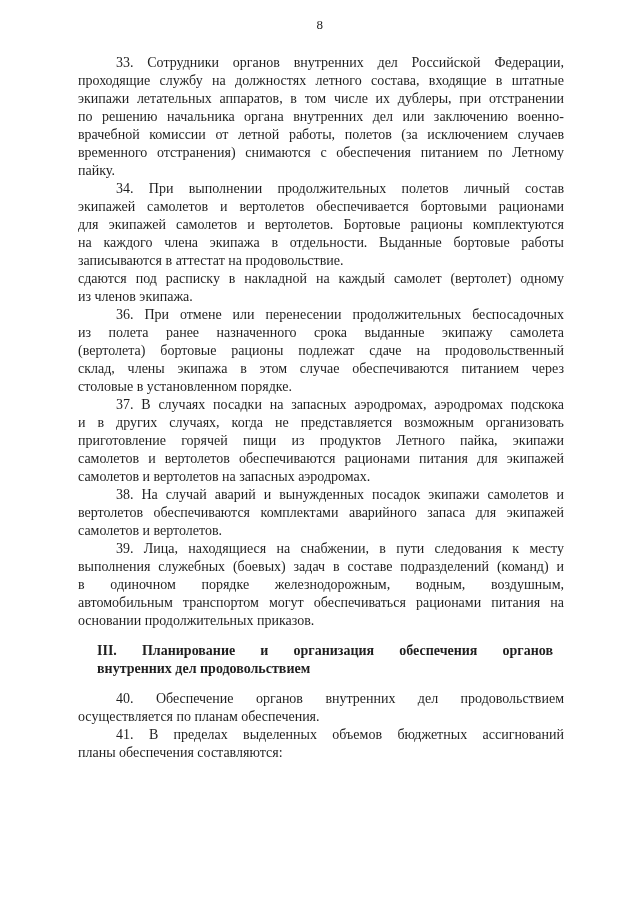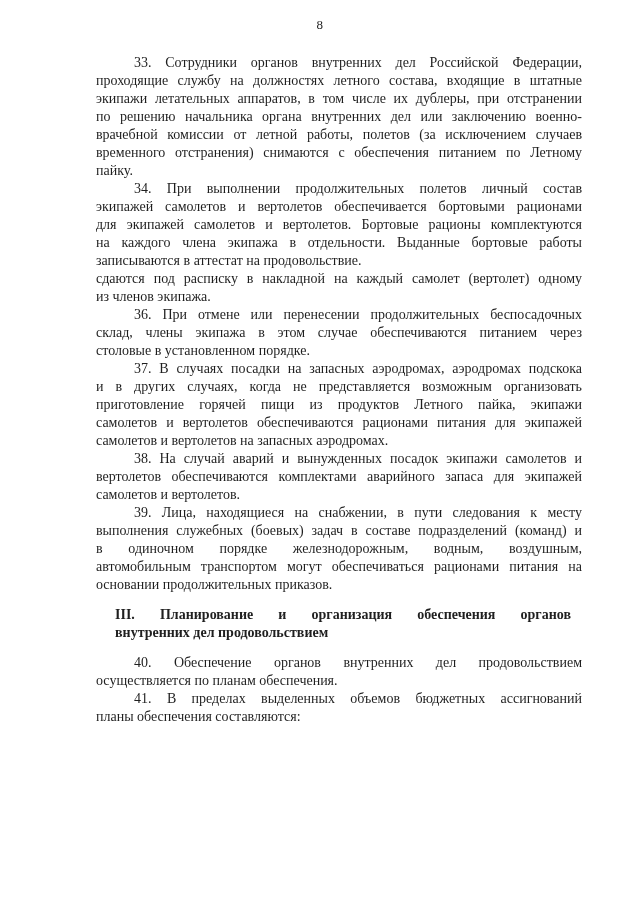--- a/index.html
+++ b/index.html
@@ -20,21 +20,21 @@
     position: absolute;
     top: 17px;
     left: 0;
     width: 640px;
     text-align: center;
     font-size: 13px;
     letter-spacing: 0.5px;
   }
   .content {
     position: absolute;
-    left: 96px;
+    left: 78px;
     top: 54px;
     width: 486px;
   }
   .para {
     margin: 0;
     padding: 0;
   }
   .ln {
     display: block;
     font-size: 14px;
@@ -86,20 +86,22 @@
       <span class="ln">записываются в аттестат на продовольствие.</span>
     </p>
 
     <p class="para">
       <span class="ln j">сдаются под расписку в накладной на каждый самолет (вертолет) одному</span>
       <span class="ln">из членов экипажа.</span>
     </p>
 
     <p class="para">
       <span class="ln j ind">36. При отмене или перенесении продолжительных беспосадочных</span>
+      <span class="ln j">из полета ранее назначенного срока выданные экипажу самолета</span>
+      <span class="ln j">(вертолета) бортовые рационы подлежат сдаче на продовольственный</span>
       <span class="ln j">склад, члены экипажа в этом случае обеспечиваются питанием через</span>
       <span class="ln">столовые в установленном порядке.</span>
     </p>
 
     <p class="para">
       <span class="ln j ind">37. В случаях посадки на запасных аэродромах, аэродромах подскока</span>
       <span class="ln j">и в других случаях, когда не представляется возможным организовать</span>
       <span class="ln j">приготовление горячей пищи из продуктов Летного пайка, экипажи</span>
       <span class="ln j">самолетов и вертолетов обеспечиваются рационами питания для экипажей</span>
       <span class="ln">самолетов и вертолетов на запасных аэродромах.</span>

